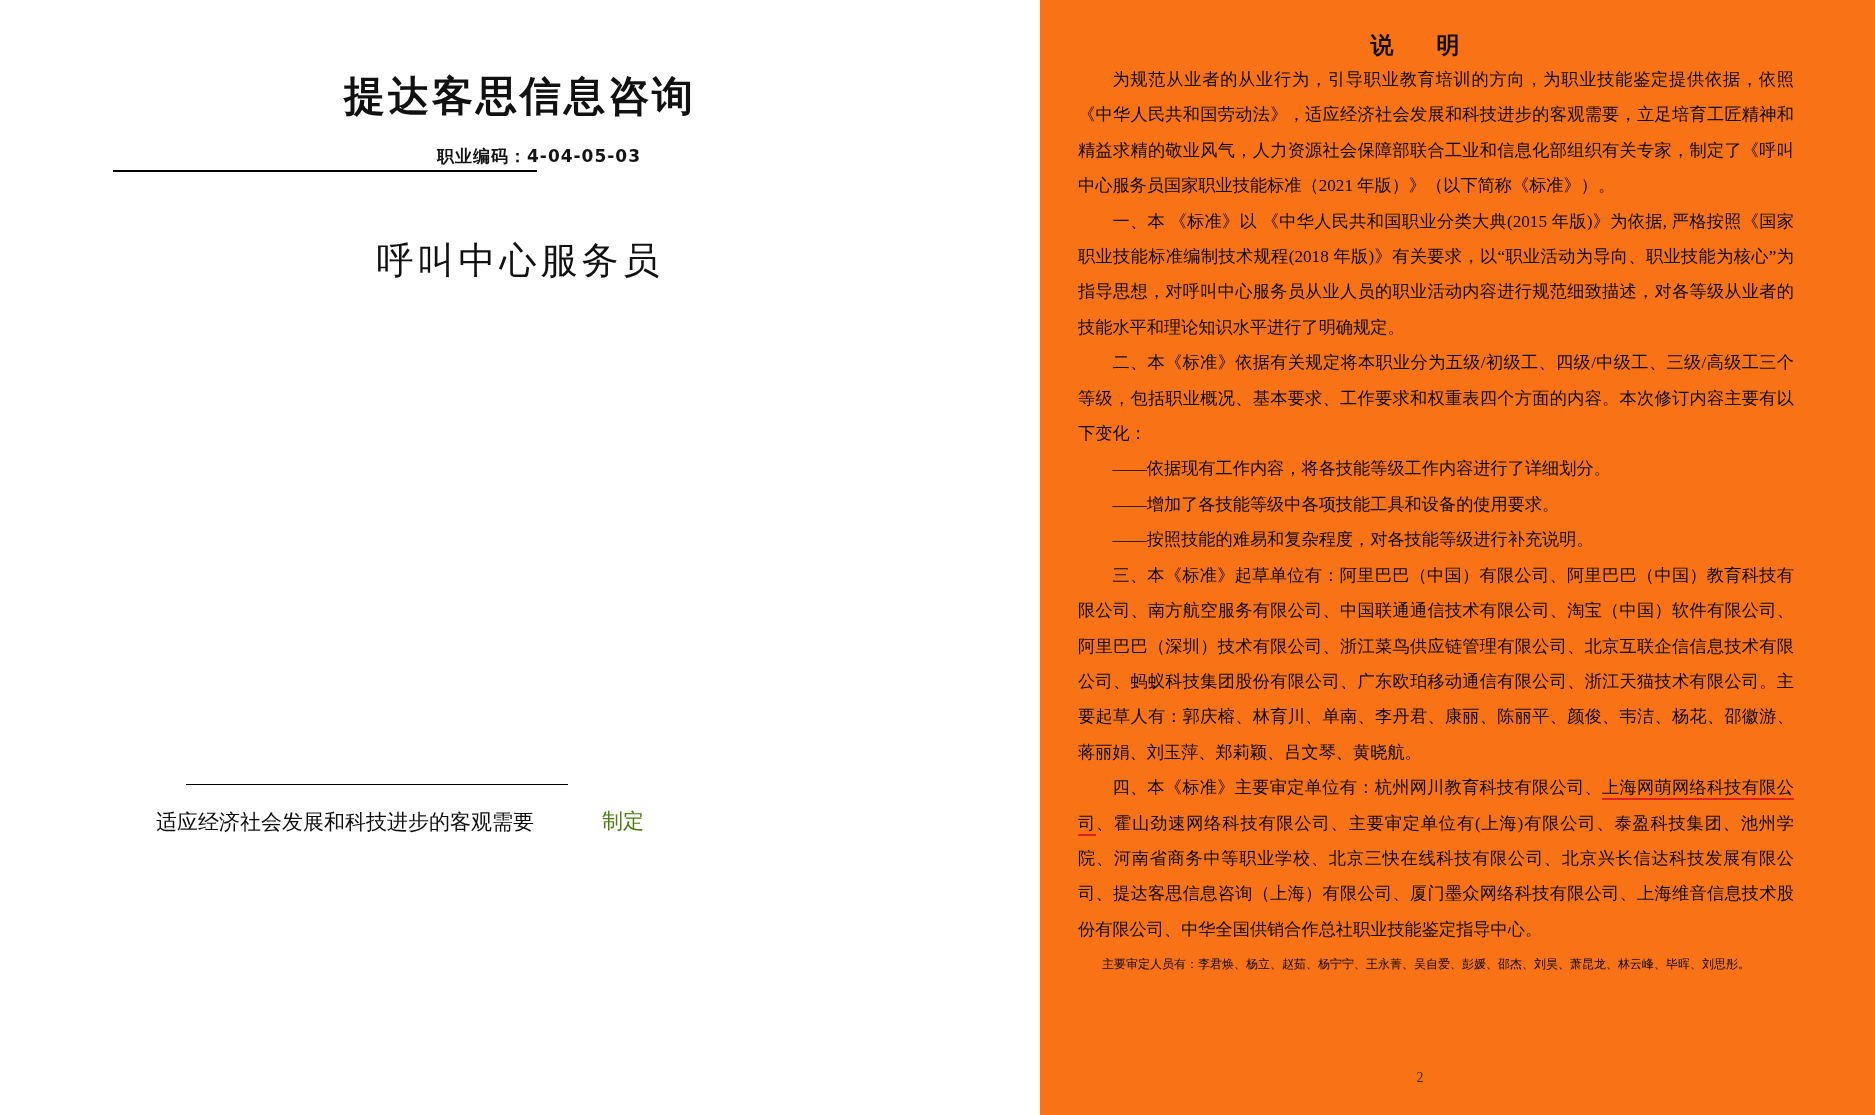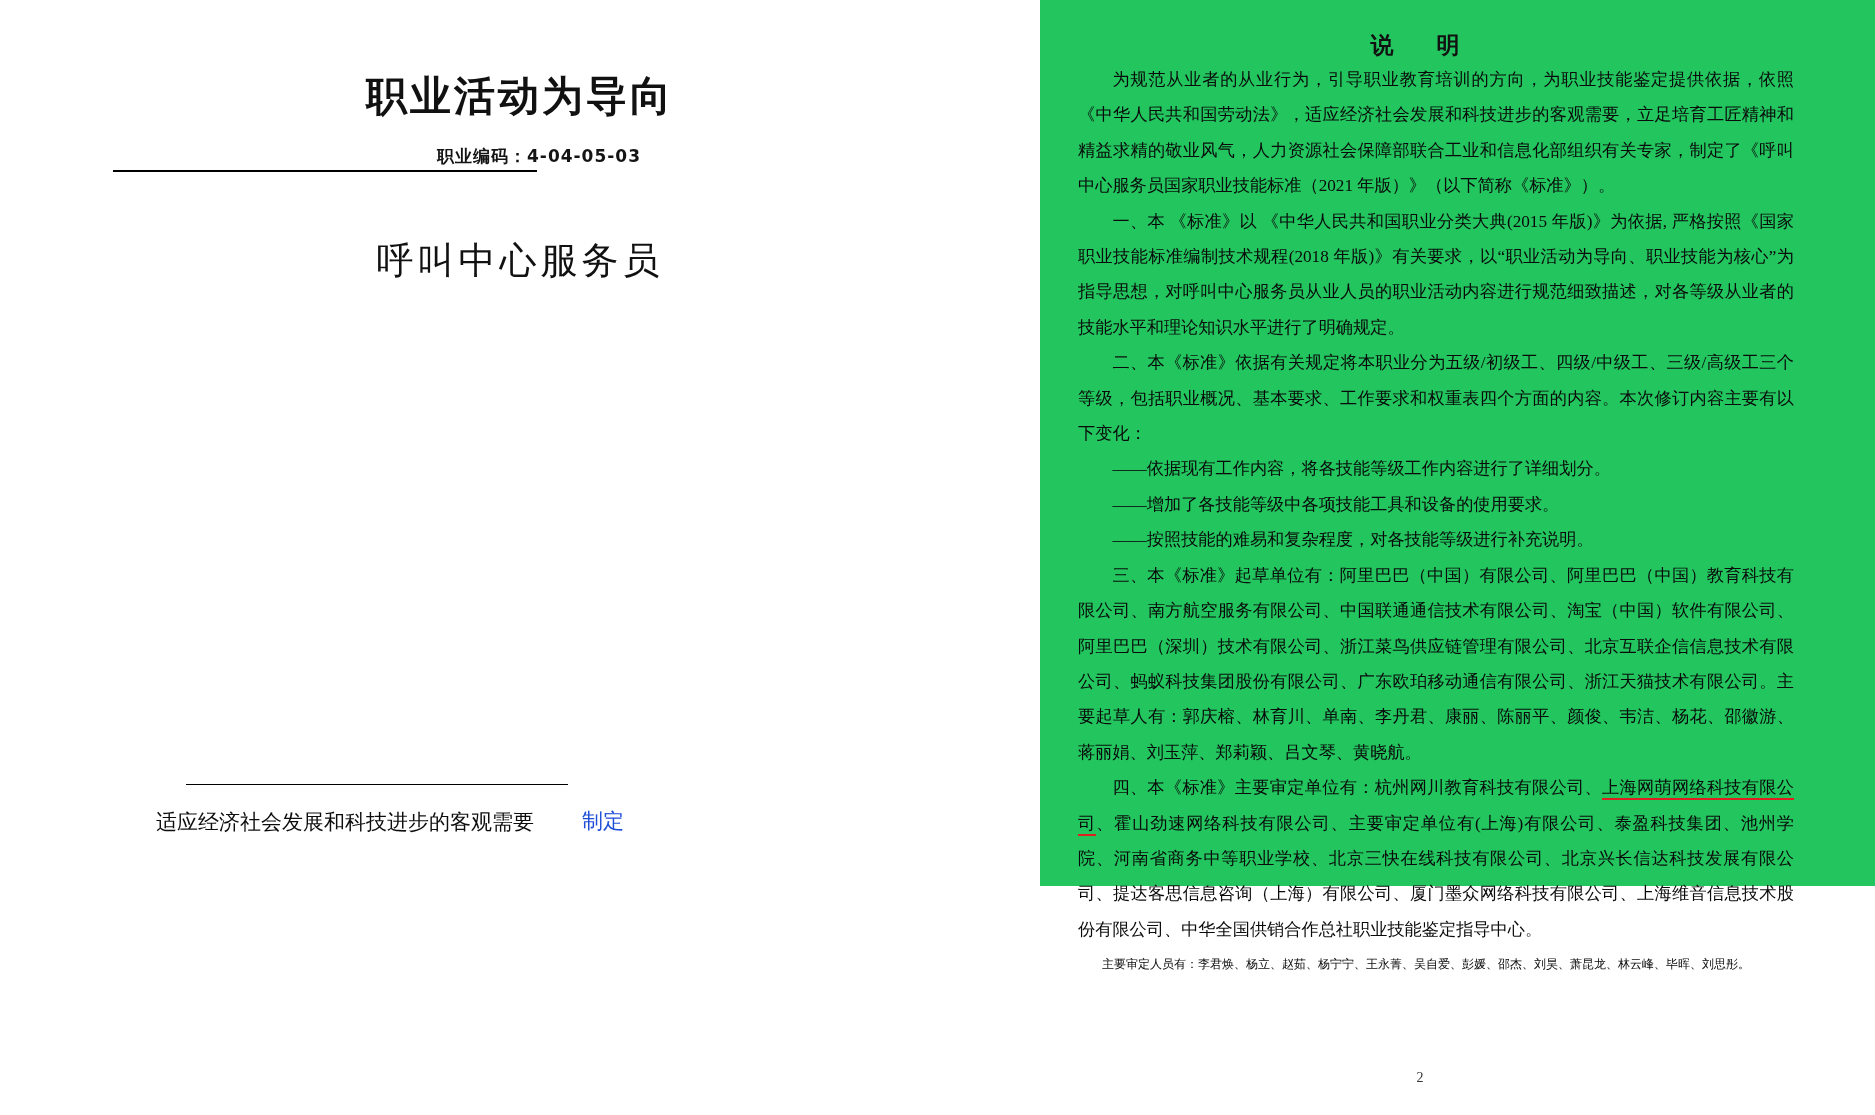--- a/index.html
+++ b/index.html
@@ -109,35 +109,35 @@
     line-height: 1.7;
     color: #0d0d0d;
     white-space: nowrap;
   }
   .issuer-line.spaced {
     letter-spacing: 5px;
     padding-left: 5px;
   }
   .made-by {
     font-size: 21px;
-    color: #1d4ed8;
-    margin-left: 12px;
+    color: #4d7c0f;
+    margin-left: 32px;
     align-self: flex-end;
     padding-bottom: 6px;
     white-space: nowrap;
     text-align: right;
   }
 
   
   .page-right {
     position: relative;
     width: 835px;
-    height: 886px;
+    height: 1115px;
     flex: 0 0 835px;
-    background: #22c55e;
+    background: #f97316;
   }
   .preface-title {
     position: absolute;
     left: 0;
     top: 30px;
     width: 760px;
     text-align: center;
     font-family: "DejaVu Sans", "Liberation Sans", sans-serif;
     font-weight: bold;
     font-size: 23px;
@@ -184,21 +184,21 @@
   }
 </style>
 </head>
 <body>
 
 <div class="spread">
 
   <div class="page-left">
 
     <div class="title-block">
-      <div class="main-title">职业活动为导向</div>
+      <div class="main-title">提达客思信息咨询</div>
       <div class="occupation-code">职业编码：4-04-05-03</div>
     </div>
 
     <div class="rule-top"></div>
 
     <div class="occupation-name">呼叫中心服务员</div>
 
 
     <div class="rule-bottom"></div>
 

